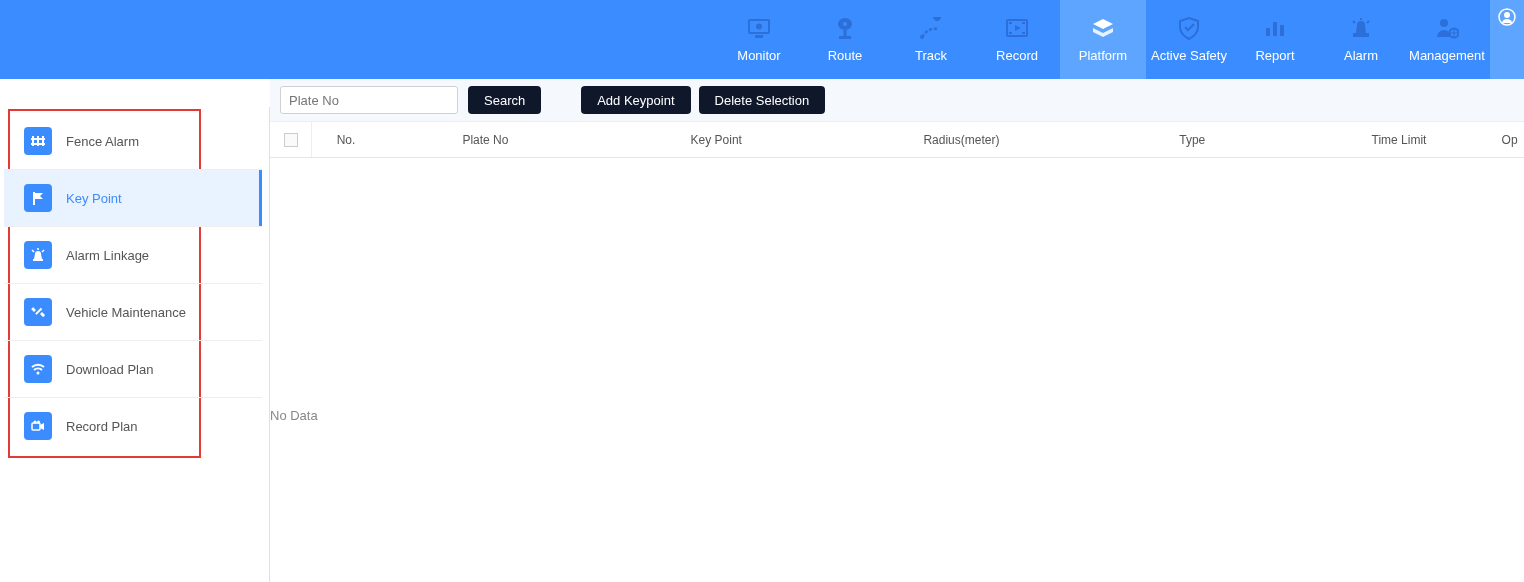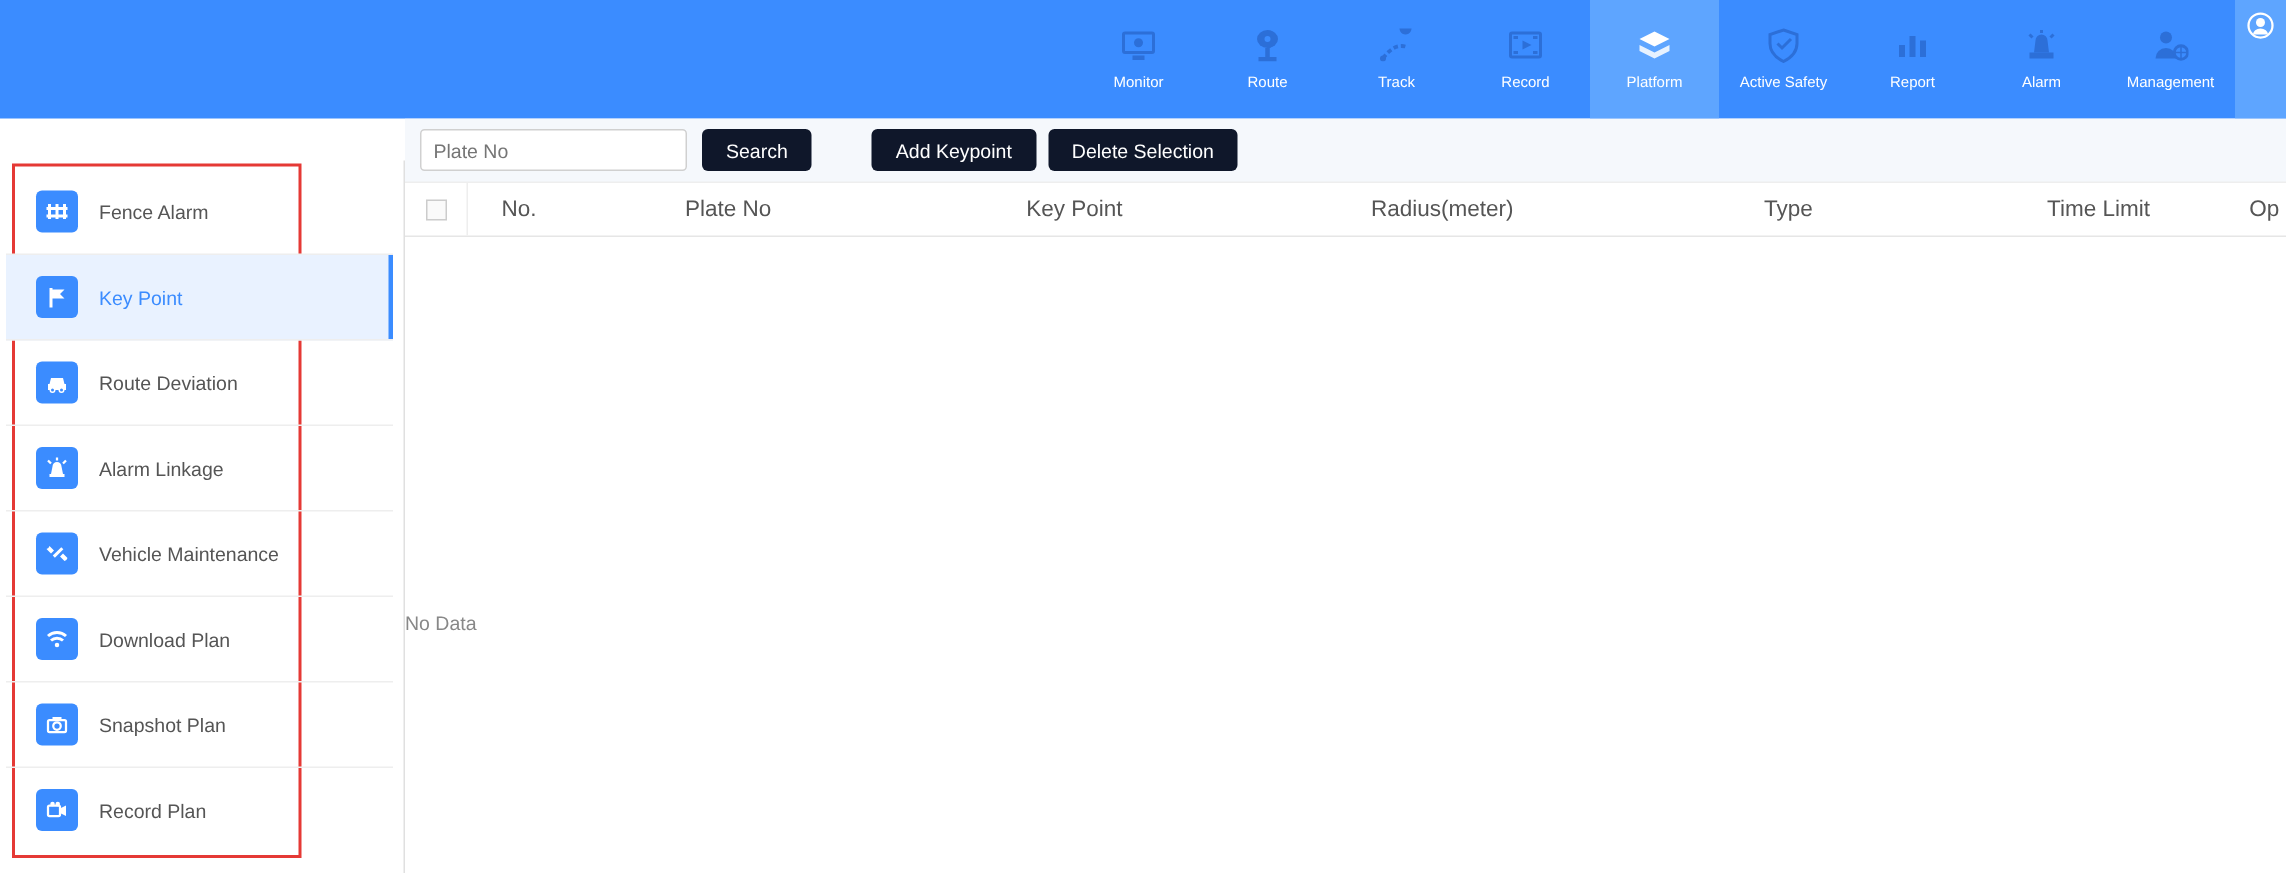--- a/index.html
+++ b/index.html
@@ -21,21 +21,21 @@
       align-items: center;
       justify-content: center;
       width: 86px;
       height: 100%;
       color: #fff;
       cursor: pointer;
       gap: 8px;
     }
     .nav-tab.active { background: #5ea5ff; }
     .nav-tab .tab-icon { width: 24px; height: 24px; display: flex; align-items: center; justify-content: center; }
-    .nav-tab span { font-size: 10px; white-space: nowrap; }
+    .nav-tab span { font-size: 13px; white-space: nowrap; }
     .user-box {
       width: 34px;
       height: 79px;
       background: #5ea5ff;
       display: flex;
       align-items: flex-start;
       justify-content: center;
       padding-top: 8px;
       color: #fff;
     }
@@ -103,21 +103,21 @@
     .btn-group { display: flex; gap: 8px; margin-left: 30px; }
     
     
     .table-head {
       display: flex;
       border-bottom: 1px solid #e6e6e6;
       background: #fff;
       height: 36px;
       align-items: center;
     }
-    .col { text-align: center; color: #555; font-size: 15px; }
+    .col { text-align: center; color: #555; font-size: 12px; }
     .col-check { width: 44px; display:flex; align-items:center; justify-content:center; border-right: 1px solid #eee; height:100%; }
     .col-no { width: 70px; }
     .col-plate { width: 220px; }
     .col-key { width: 260px; }
     .col-radius { width: 250px; }
     .col-type { width: 230px; }
     .col-time { width: 200px; }
     .col-op { width: 30px; }
     .no-data {
       text-align: left;
@@ -261,30 +261,20 @@
           <svg width="16" height="16" viewBox="0 0 16 16">
               <line x1="4" y1="2" x2="4" y2="15" stroke="#fff" stroke-width="2"></line>
               <path d="M4 3 L13 3 L10 6 L13 9 L4 9 Z" fill="#fff"></path>
             </svg>
         </div>
         <span>Key Point</span>
       </div>
       <div class="side-item">
         <div class="icon-wrap">
           <svg width="16" height="16" viewBox="0 0 16 16">
-              <path d="M3 9 L4 5 L12 5 L13 9 L14 9 L14 13 L2 13 L2 9 Z" fill="#fff"></path>
-              <circle cx="5" cy="13" r="1.5" fill="#3b8cff" stroke="#fff"></circle>
-              <circle cx="11" cy="13" r="1.5" fill="#3b8cff" stroke="#fff"></circle>
-            </svg>
-        </div>
-        <span>Route Deviation</span>
-      </div>
-      <div class="side-item">
-        <div class="icon-wrap">
-          <svg width="16" height="16" viewBox="0 0 16 16">
               <path d="M5 7 a3 3 0 0 1 6 0 L12 12 L4 12 Z" fill="#fff"></path>
               <rect x="3" y="12" width="10" height="2" fill="#fff"></rect>
               <line x1="8" y1="1" x2="8" y2="3" stroke="#fff" stroke-width="1.5"></line>
               <line x1="2" y1="3" x2="4" y2="5" stroke="#fff" stroke-width="1.5"></line>
               <line x1="14" y1="3" x2="12" y2="5" stroke="#fff" stroke-width="1.5"></line>
             </svg>
         </div>
         <span>Alarm Linkage</span>
       </div>
       <div class="side-item">
@@ -298,30 +288,20 @@
       </div>
       <div class="side-item">
         <div class="icon-wrap">
           <svg width="16" height="16" viewBox="0 0 16 16">
               <path d="M2 6 a9 9 0 0 1 12 0" stroke="#fff" stroke-width="2" fill="none"></path>
               <path d="M4 9 a6 6 0 0 1 8 0" stroke="#fff" stroke-width="2" fill="none"></path>
               <circle cx="8" cy="12" r="1.5" fill="#fff"></circle>
             </svg>
         </div>
         <span>Download Plan</span>
-      </div>
-      <div class="side-item">
-        <div class="icon-wrap">
-          <svg width="16" height="16" viewBox="0 0 16 16">
-              <rect x="2" y="5" width="12" height="8" rx="1" fill="none" stroke="#fff" stroke-width="1.5"></rect>
-              <rect x="5" y="3" width="6" height="2" fill="#fff"></rect>
-              <circle cx="8" cy="9" r="2.5" fill="none" stroke="#fff" stroke-width="1.5"></circle>
-            </svg>
-        </div>
-        <span>Snapshot Plan</span>
       </div>
       <div class="side-item">
         <div class="icon-wrap">
           <svg width="16" height="16" viewBox="0 0 16 16">
               <rect x="2" y="5" width="8" height="7" rx="1" fill="none" stroke="#fff" stroke-width="1.5"></rect>
               <polygon points="10,7 14,5 14,12 10,10" fill="#fff"></polygon>
               <circle cx="5" cy="4" r="1.5" fill="#fff"></circle>
               <circle cx="8.5" cy="4" r="1.5" fill="#fff"></circle>
             </svg>
         </div>

